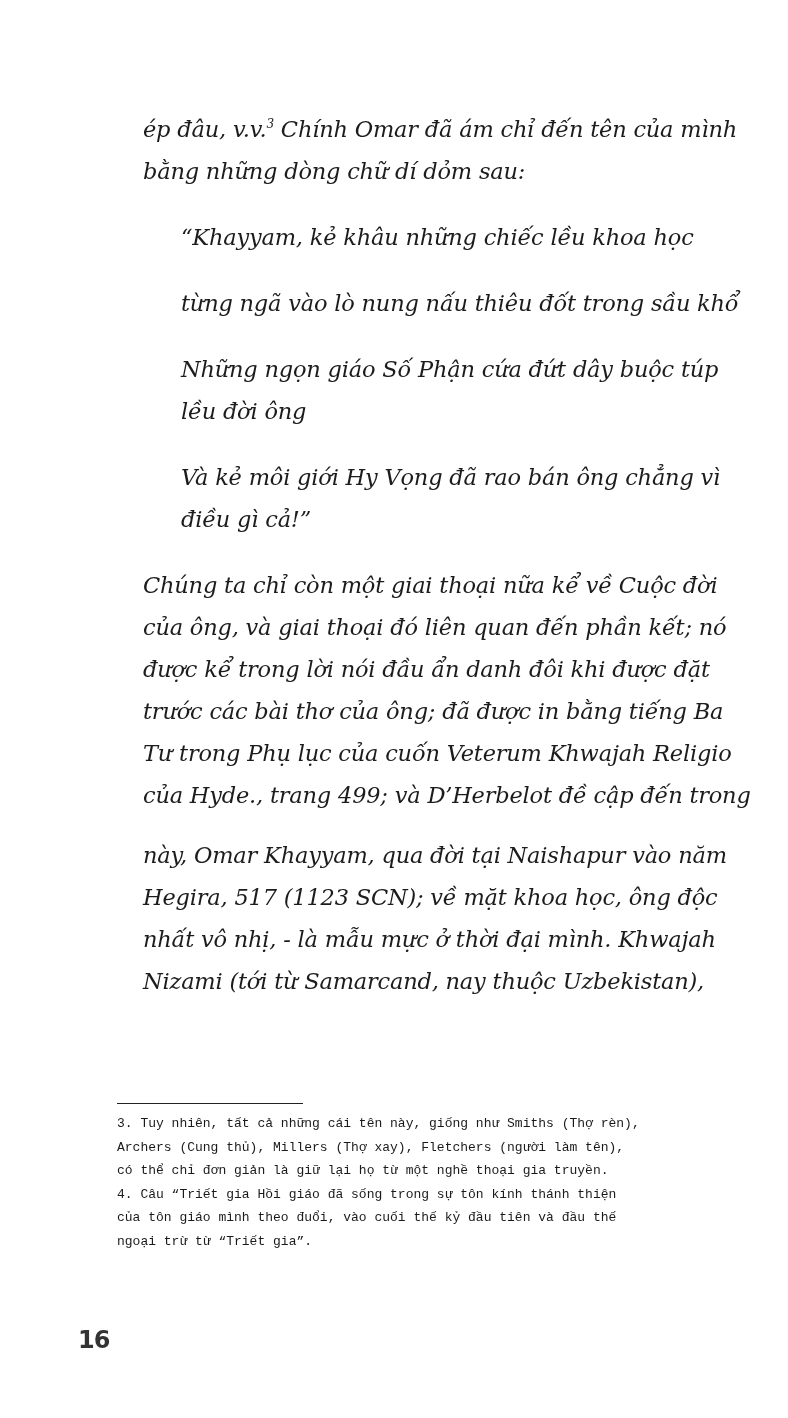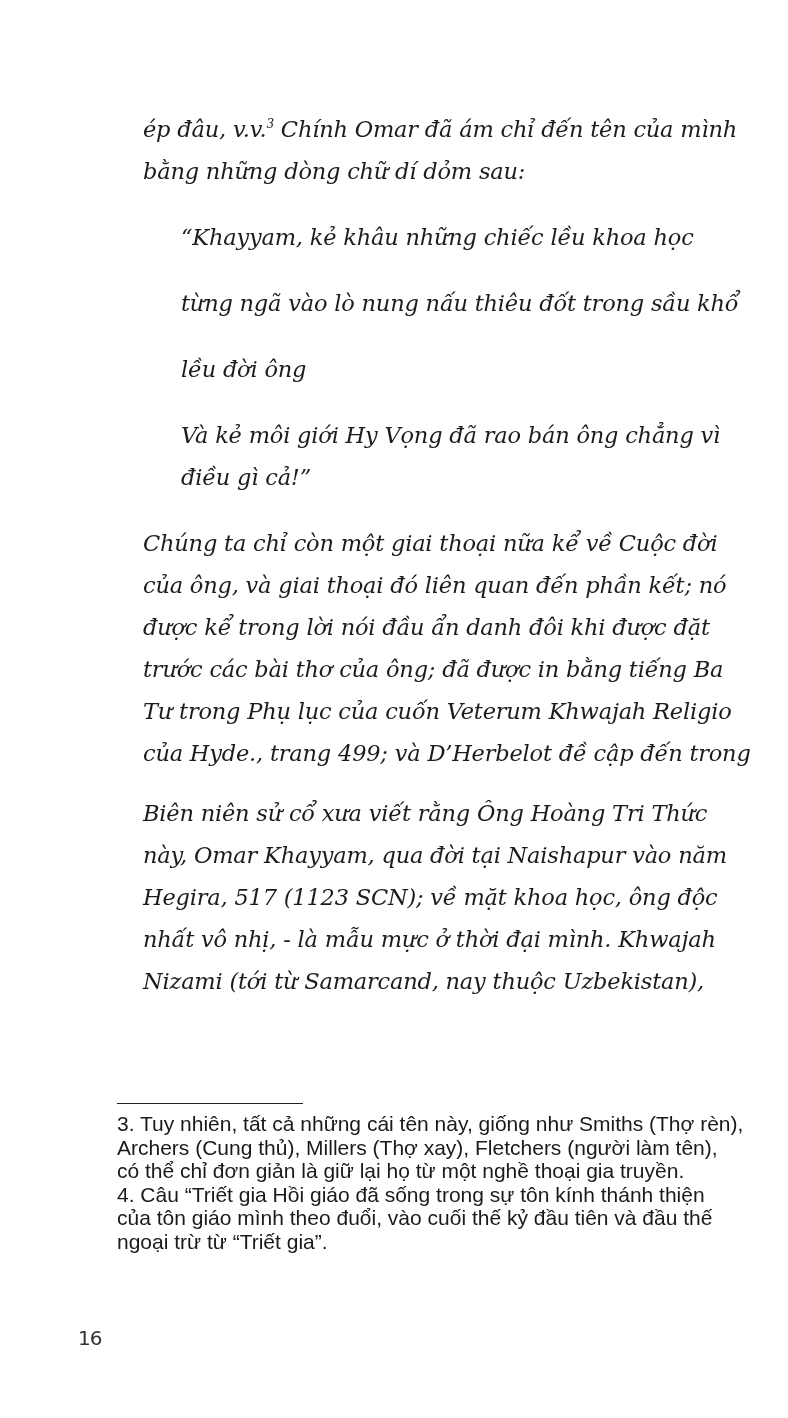--- a/index.html
+++ b/index.html
@@ -60,36 +60,36 @@
     top: 1103px;
     width: 186px;
     height: 0;
     border-top: 1.6px solid #222;
   }
   .footnotes {
     position: absolute;
     left: 117px;
     top: 1112px;
     width: 600px;
-    font-family: Liberation Sans, sans-serif;
-    font-size: 21px;
+    font-family: Liberation Mono, monospace;
+    font-size: 13px;
     color: #1a1a1a;
   }
   .fn-line {
     height: 23.5px;
     line-height: 23.5px;
     white-space: nowrap;
   }
   .page-number {
     position: absolute;
     left: 78px;
     top: 1326px;
     font-family: "DejaVu Sans", "Liberation Sans", sans-serif;
-    font-size: 20px;
-    font-weight: 400;
+    font-size: 24px;
+    font-weight: 700;
     color: #333;
     letter-spacing: -1px;
   }
 </style>
 </head>
 <body>
 
 <div class="page">
 
   <div class="main">
@@ -101,41 +101,41 @@
       <div class="line">bằng những dòng chữ dí dỏm sau:</div>
     </div>
 
     <div class="poem-gap"></div>
 
     <div class="poem">
       <div class="line">“Khayyam, kẻ khâu những chiếc lều khoa học</div>
       <div class="poem-gap"></div>
       <div class="line">từng ngã vào lò nung nấu thiêu đốt trong sầu khổ</div>
       <div class="poem-gap"></div>
+      <div class="line">Những ngọn giáo Số Phận cứa đứt dây buộc túp</div>
       <div class="line">lều đời ông</div>
       <div class="poem-gap"></div>
       <div class="line">Và kẻ môi giới Hy Vọng đã rao bán ông chẳng vì</div>
       <div class="line">điều gì cả!”</div>
     </div>
 
     <div class="poem-gap"></div>
 
     <div class="para">
       <div class="line">Chúng ta chỉ còn một giai thoại nữa kể về Cuộc đời</div>
       <div class="line">của ông, và giai thoại đó liên quan đến phần kết; nó</div>
       <div class="line">được kể trong lời nói đầu ẩn danh đôi khi được đặt</div>
       <div class="line">trước các bài thơ của ông; đã được in bằng tiếng Ba</div>
       <div class="line">Tư trong Phụ lục của cuốn Veterum Khwajah Religio</div>
       <div class="line">của Hyde., trang 499; và D’Herbelot đề cập đến trong</div>
     </div>
 
     <div class="para-gap"></div>
 
     <div class="para">
-      <div class="line">Biên niên sử cổ xưa viết rằng Ông Hoàng Tri Thức</div>
       <div class="line">này, Omar Khayyam, qua đời tại Naishapur vào năm</div>
       <div class="line">Hegira, 517 (1123 SCN); về mặt khoa học, ông độc</div>
       <div class="line">nhất vô nhị, - là mẫu mực ở thời đại mình. Khwajah</div>
       <div class="line">Nizami (tới từ Samarcand, nay thuộc Uzbekistan),</div>
     </div>
   </div>
 
   <div class="rule"></div>
 
   <div class="footnotes">

